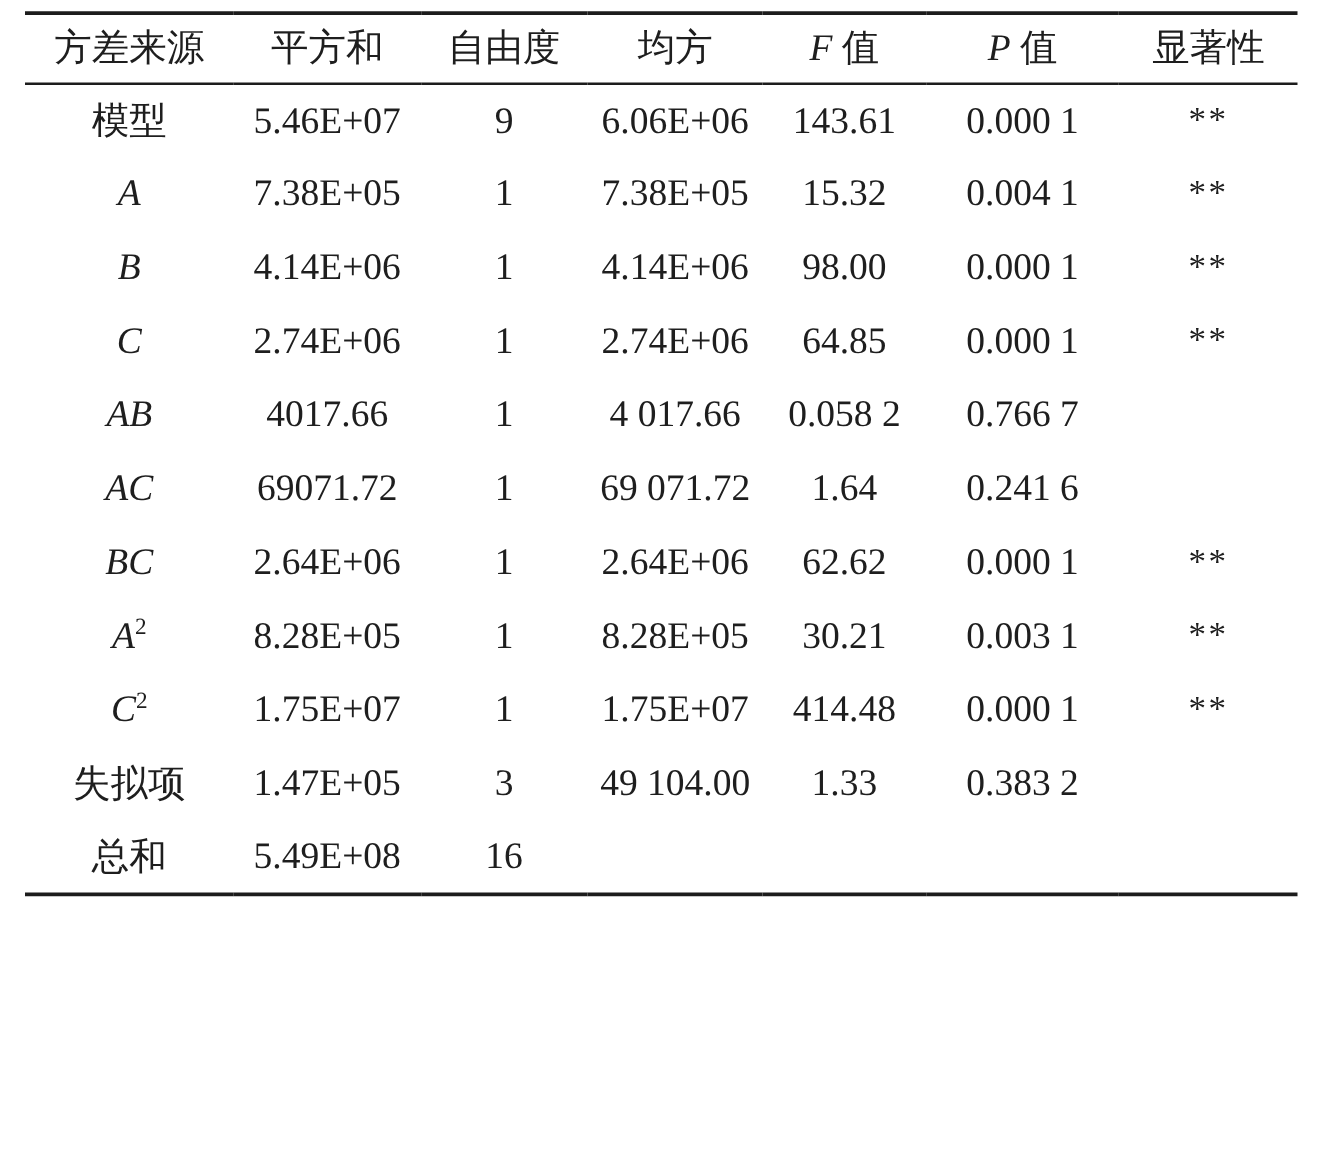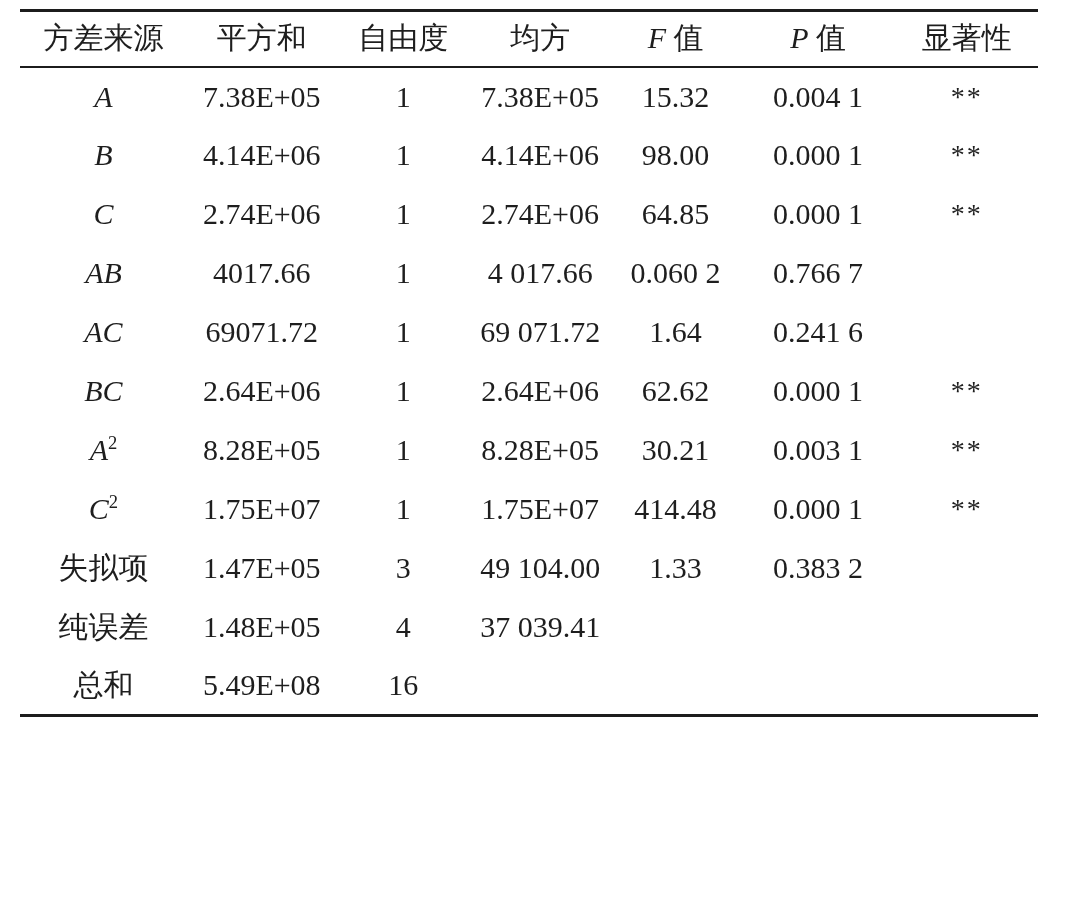--- a/index.html
+++ b/index.html
@@ -58,20 +58,29 @@
           <th data-name="header-cell-ss"><i data-name="header-italic-ss"></i><span data-name="header-label-ss">平方和</span></th>
           <th data-name="header-cell-df"><i data-name="header-italic-df"></i><span data-name="header-label-df">自由度</span></th>
           <th data-name="header-cell-ms"><i data-name="header-italic-ms"></i><span data-name="header-label-ms">均方</span></th>
           <th data-name="header-cell-f"><i data-name="header-italic-f">F</i><span data-name="header-label-f"> 值</span></th>
           <th data-name="header-cell-p"><i data-name="header-italic-p">P</i><span data-name="header-label-p"> 值</span></th>
           <th data-name="header-cell-sig"><i data-name="header-italic-sig"></i><span data-name="header-label-sig">显著性</span></th>
         </tr>
     </thead>
     <tbody id="table-body" data-name="table-body">
         <tr data-name="table-row">
+          <td data-name="cell-source"><span data-name="source-label">模型</span></td>
+          <td data-name="cell-ss">5.46E+07</td>
+          <td data-name="cell-df">9</td>
+          <td data-name="cell-ms">6.06E+06</td>
+          <td data-name="cell-f">143.61</td>
+          <td data-name="cell-p">0.000 1</td>
+          <td data-name="cell-sig">**</td>
+        </tr>
+        <tr data-name="table-row">
           <td data-name="cell-source"><i data-name="source-label">A</i></td>
           <td data-name="cell-ss">7.38E+05</td>
           <td data-name="cell-df">1</td>
           <td data-name="cell-ms">7.38E+05</td>
           <td data-name="cell-f">15.32</td>
           <td data-name="cell-p">0.004 1</td>
           <td data-name="cell-sig">**</td>
         </tr>
         <tr data-name="table-row">
           <td data-name="cell-source"><i data-name="source-label">B</i></td>
@@ -89,21 +98,21 @@
           <td data-name="cell-ms">2.74E+06</td>
           <td data-name="cell-f">64.85</td>
           <td data-name="cell-p">0.000 1</td>
           <td data-name="cell-sig">**</td>
         </tr>
         <tr data-name="table-row">
           <td data-name="cell-source"><i data-name="source-label">AB</i></td>
           <td data-name="cell-ss">4017.66</td>
           <td data-name="cell-df">1</td>
           <td data-name="cell-ms">4 017.66</td>
-          <td data-name="cell-f">0.060 2</td>
+          <td data-name="cell-f">0.058 2</td>
           <td data-name="cell-p">0.766 7</td>
           <td data-name="cell-sig"></td>
         </tr>
         <tr data-name="table-row">
           <td data-name="cell-source"><i data-name="source-label">AC</i></td>
           <td data-name="cell-ss">69071.72</td>
           <td data-name="cell-df">1</td>
           <td data-name="cell-ms">69 071.72</td>
           <td data-name="cell-f">1.64</td>
           <td data-name="cell-p">0.241 6</td>
@@ -139,29 +148,20 @@
         <tr data-name="table-row">
           <td data-name="cell-source"><span data-name="source-label">失拟项</span></td>
           <td data-name="cell-ss">1.47E+05</td>
           <td data-name="cell-df">3</td>
           <td data-name="cell-ms">49 104.00</td>
           <td data-name="cell-f">1.33</td>
           <td data-name="cell-p">0.383 2</td>
           <td data-name="cell-sig"></td>
         </tr>
         <tr data-name="table-row">
-          <td data-name="cell-source"><span data-name="source-label">纯误差</span></td>
-          <td data-name="cell-ss">1.48E+05</td>
-          <td data-name="cell-df">4</td>
-          <td data-name="cell-ms">37 039.41</td>
-          <td data-name="cell-f"></td>
-          <td data-name="cell-p"></td>
-          <td data-name="cell-sig"></td>
-        </tr>
-        <tr data-name="table-row">
           <td data-name="cell-source"><span data-name="source-label">总和</span></td>
           <td data-name="cell-ss">5.49E+08</td>
           <td data-name="cell-df">16</td>
           <td data-name="cell-ms"></td>
           <td data-name="cell-f"></td>
           <td data-name="cell-p"></td>
           <td data-name="cell-sig"></td>
         </tr>
       </tbody>
   </table>

